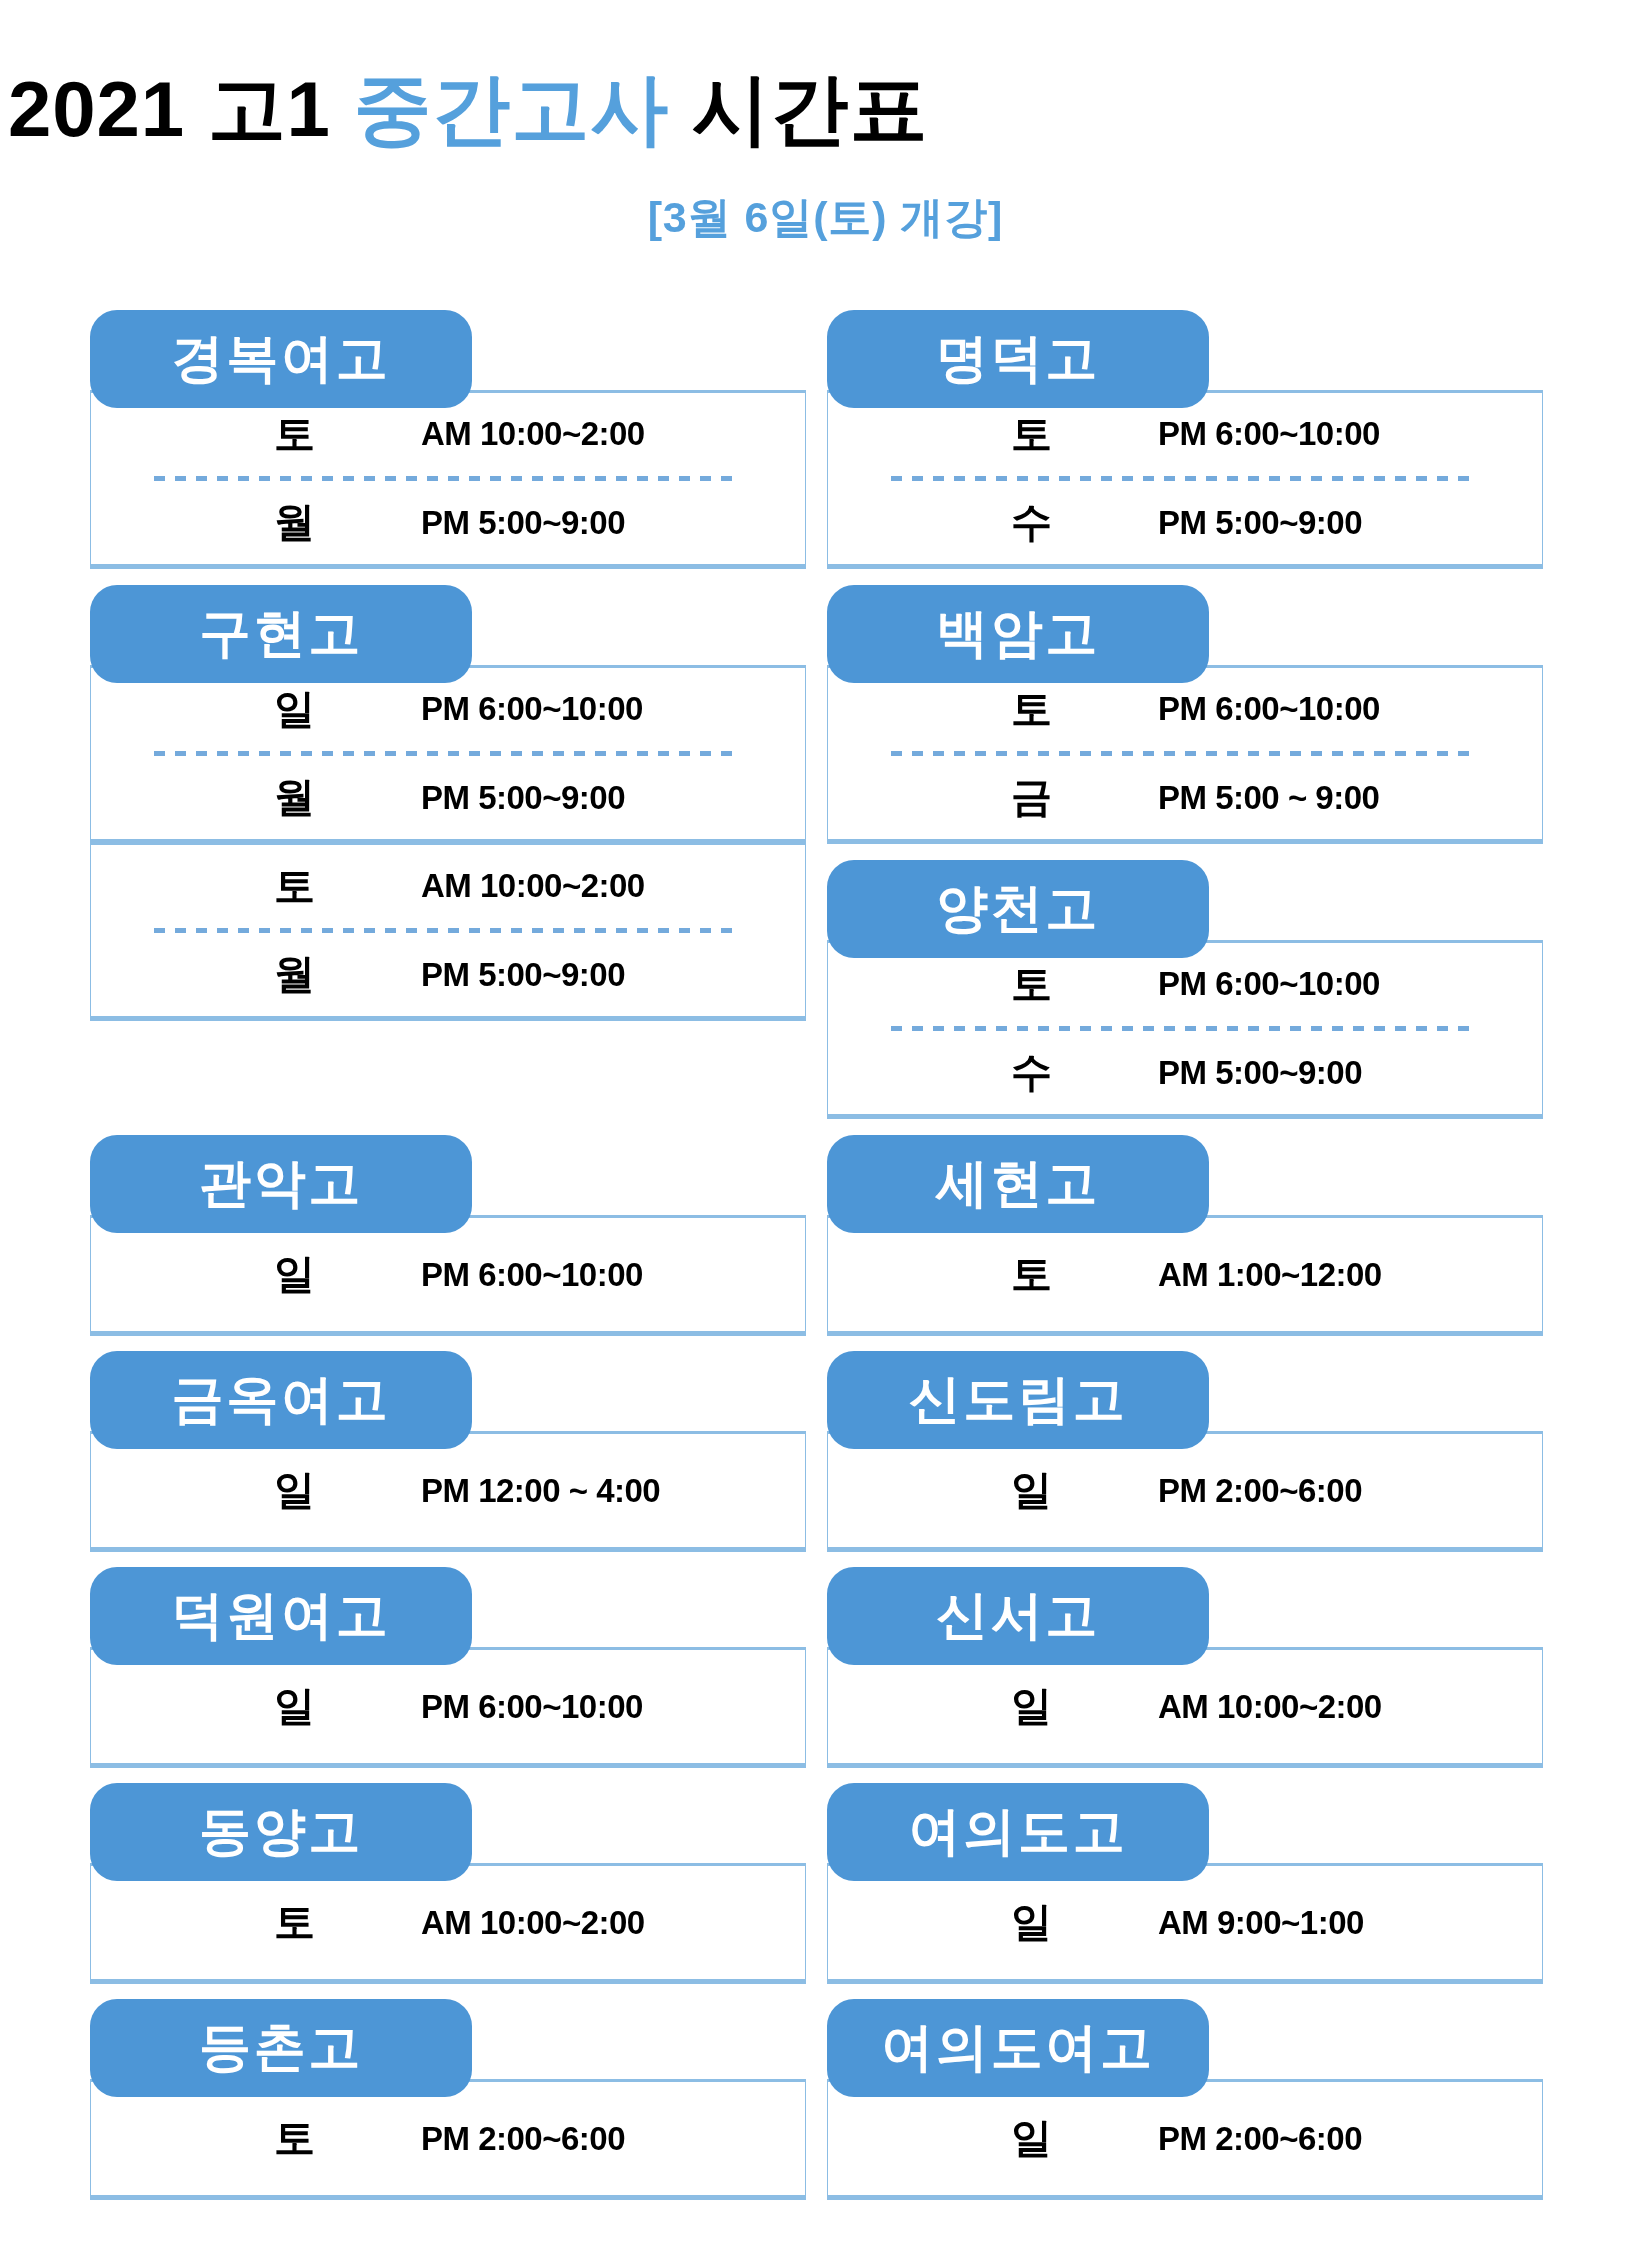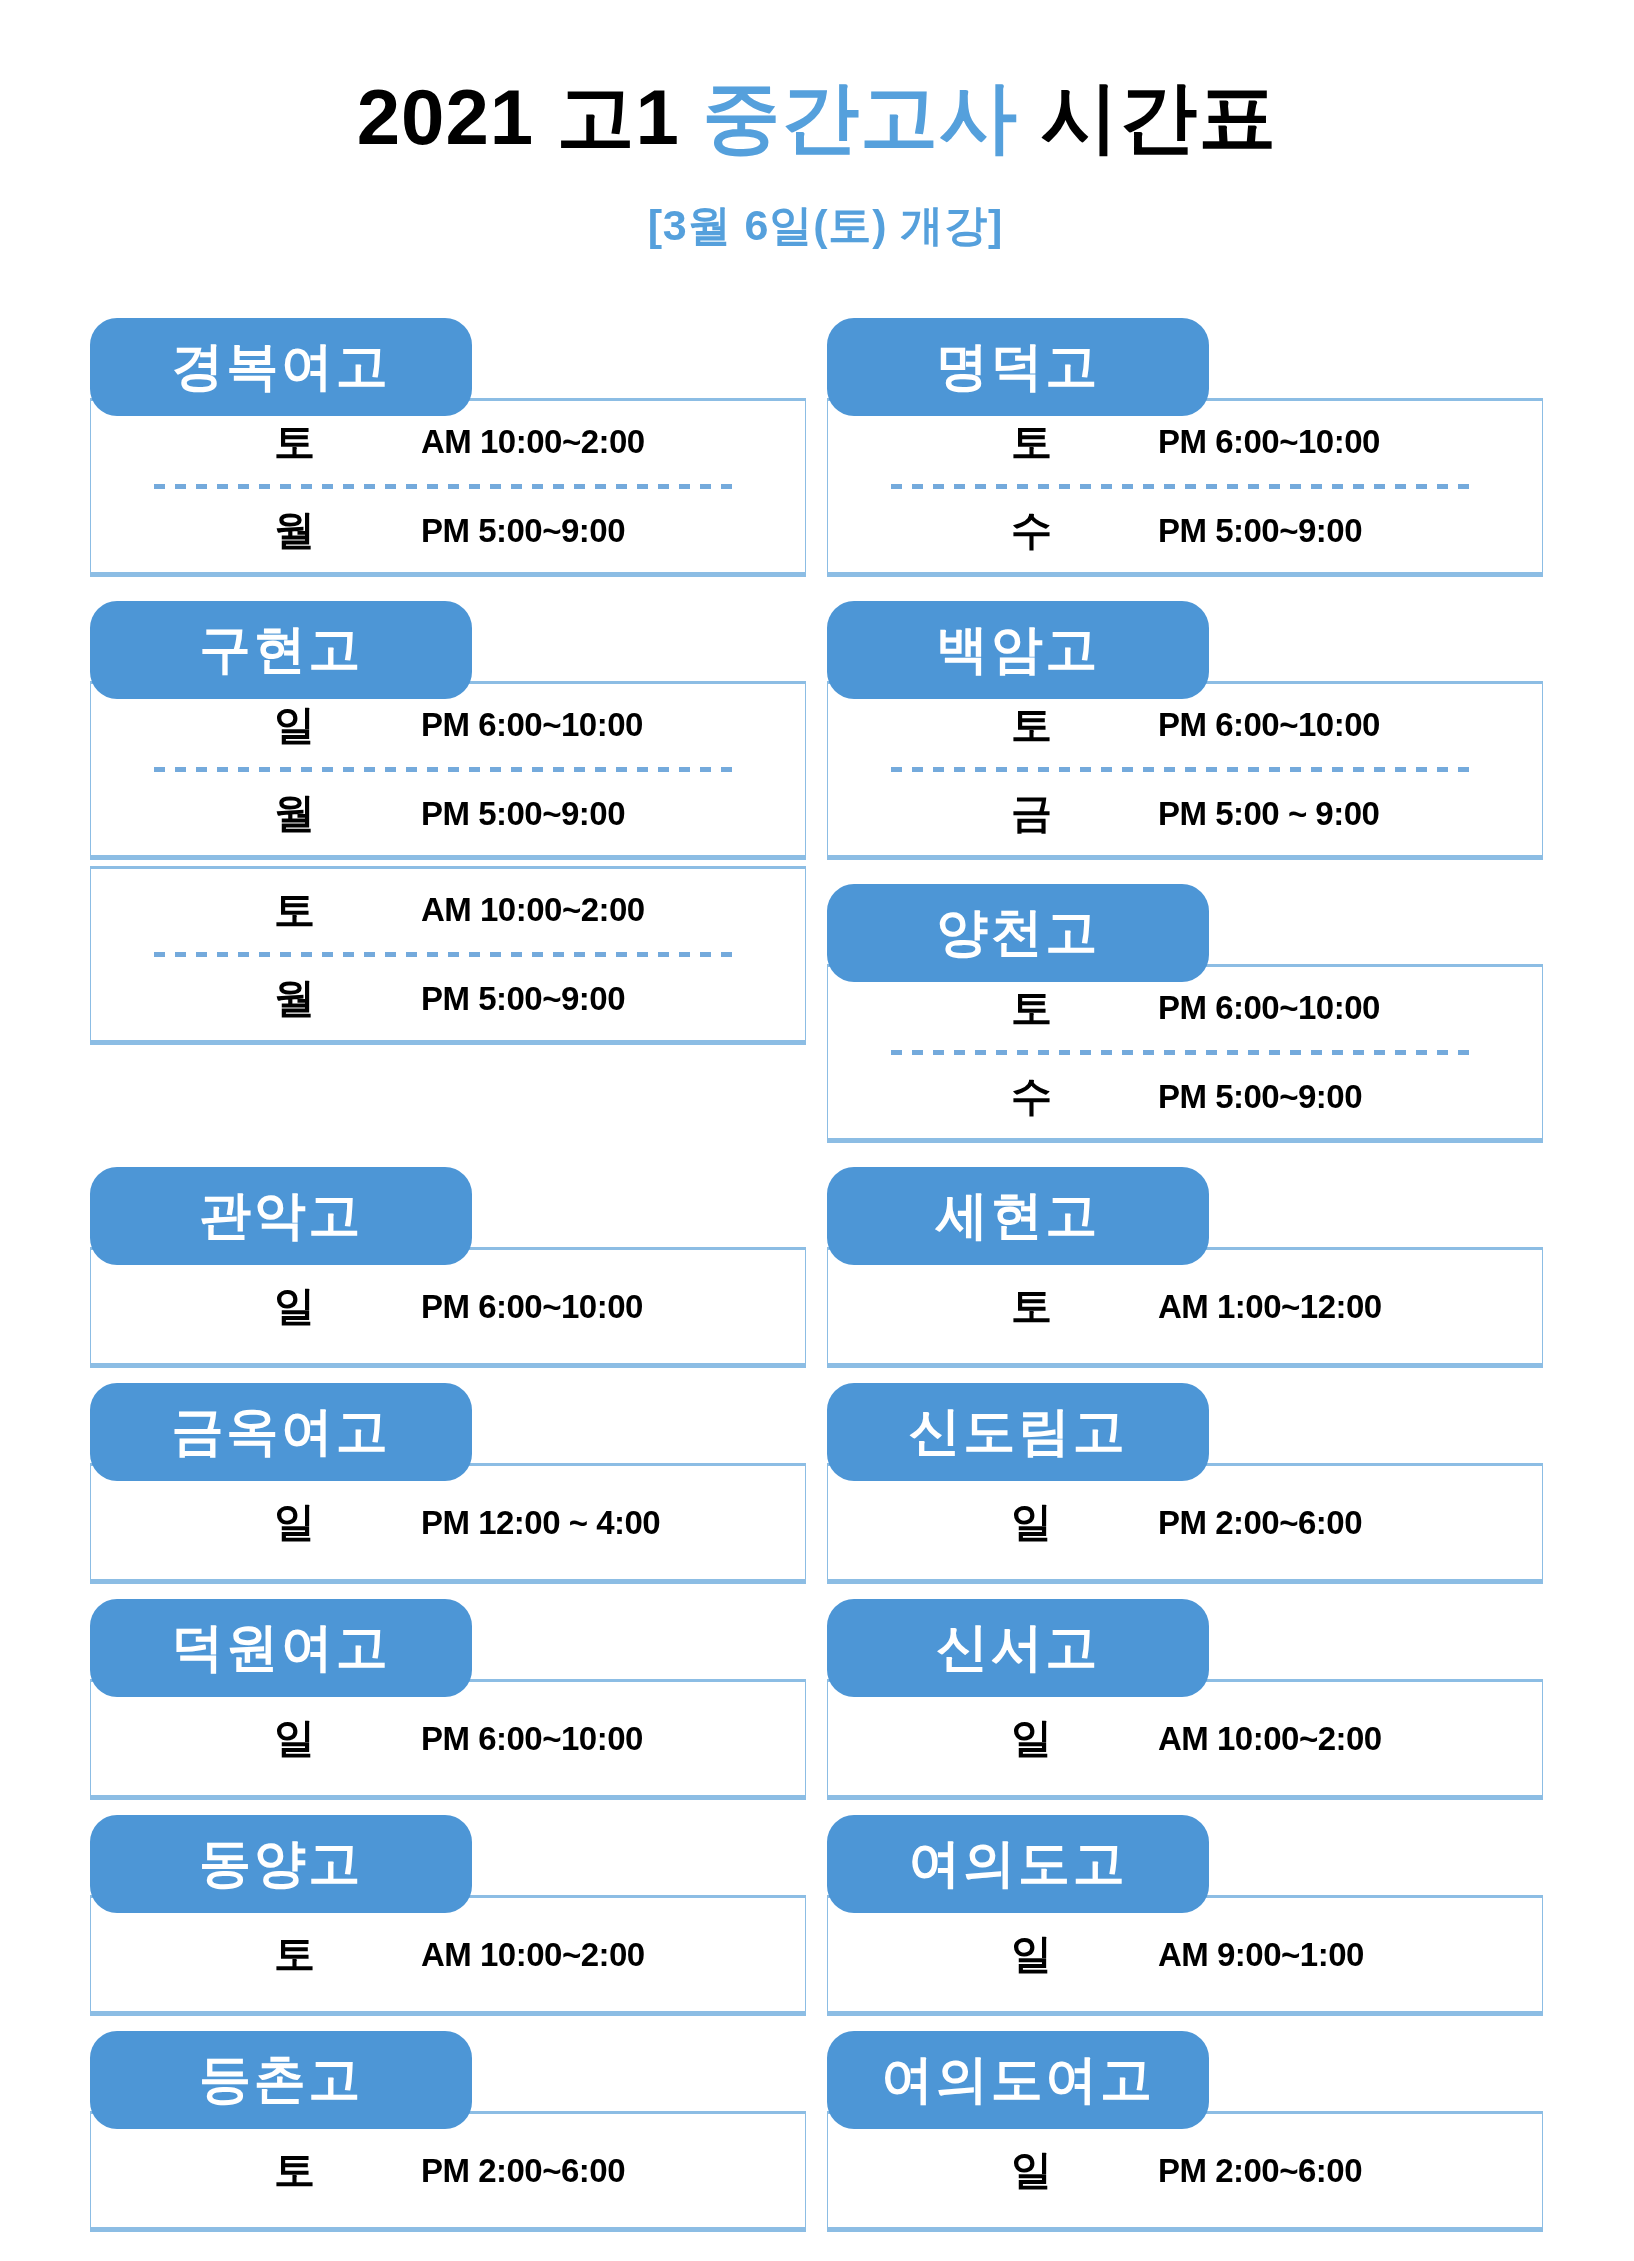--- a/index.html
+++ b/index.html
@@ -8,27 +8,27 @@
     --card_border:#8cbde4;
     --divider:#74aadc;
     --text:#000000;
     --background:#ffffff;
   }
   *{box-sizing:border-box;}
   html,body{margin:0;padding:0;}
   body{background:var(--background);font-family:"Liberation Sans",sans-serif;color:var(--text);}
   .page{position:relative;width:1634px;height:3424px;background:var(--background);overflow:hidden;}
 
-  .title{margin:16px;padding-top:50px;text-align:center;font-size:78px;font-weight:bold;letter-spacing:0.9px;color:var(--text);white-space:pre;}
+  .title{margin:8px;padding-top:50px;font-size:78px;font-weight:bold;letter-spacing:0.9px;color:var(--text);white-space:pre;}
   .title .hl{color:var(--accent_title);}
   .subtitle{margin-top:26px;text-align:center;font-size:43px;font-weight:bold;color:var(--accent_title);letter-spacing:0.9px;margin-left:17px;}
 
   .grid{display:grid;grid-template-columns:716px 716px;column-gap:21px;padding:0 90px;margin-top:63px;align-items:start;}
   .card{position:relative;}
-  .card.tall{margin-bottom:24px;}
+  .card.tall{margin-bottom:16px;}
   .card.single{margin-bottom:15px;}
 
   .badge{position:relative;z-index:2;width:382px;height:98px;border-radius:27px;background:var(--accent);
          color:#fff;display:flex;align-items:center;justify-content:center;
          font-size:52px;font-weight:bold;letter-spacing:2.7px;}
   .body{position:relative;z-index:1;margin-top:-18px;background:var(--background);
         border:1.8px solid var(--card_border);border-top-width:3.2px;border-bottom-width:5px;
         display:flex;flex-direction:column;justify-content:space-evenly;}
   .tall .body{height:179px;}
   .single .body{height:121px;}

